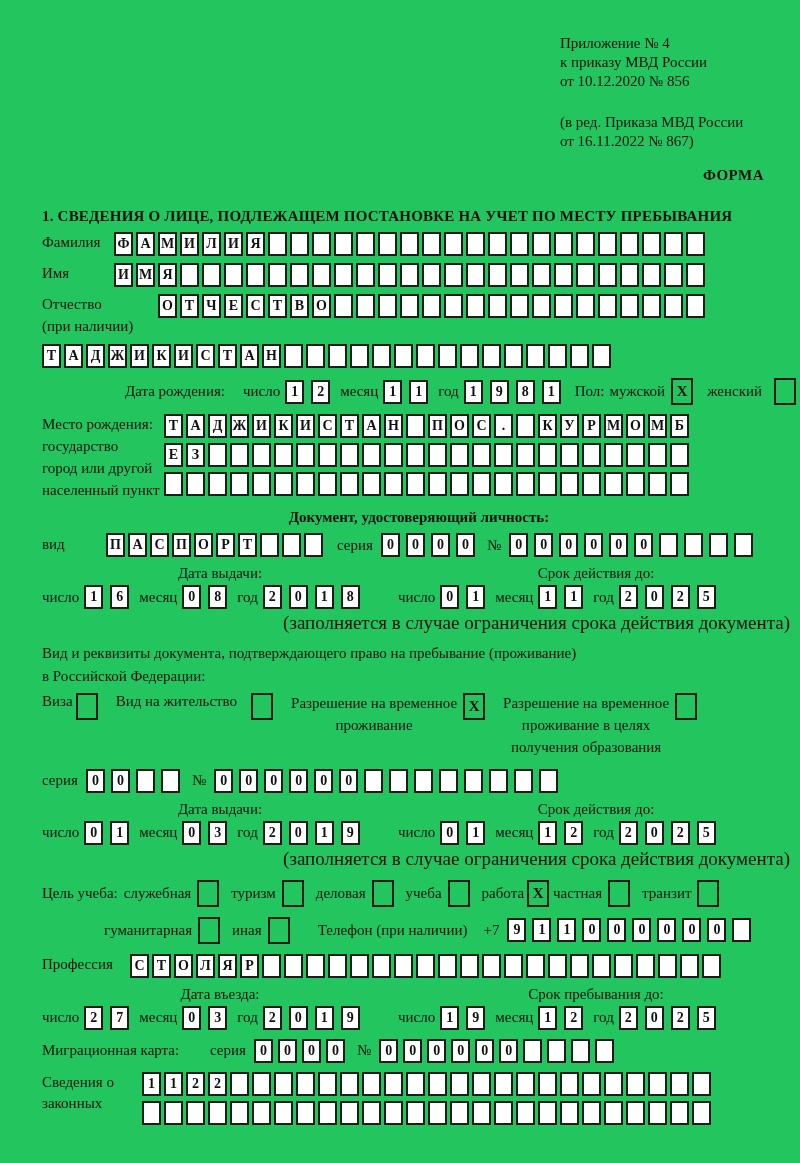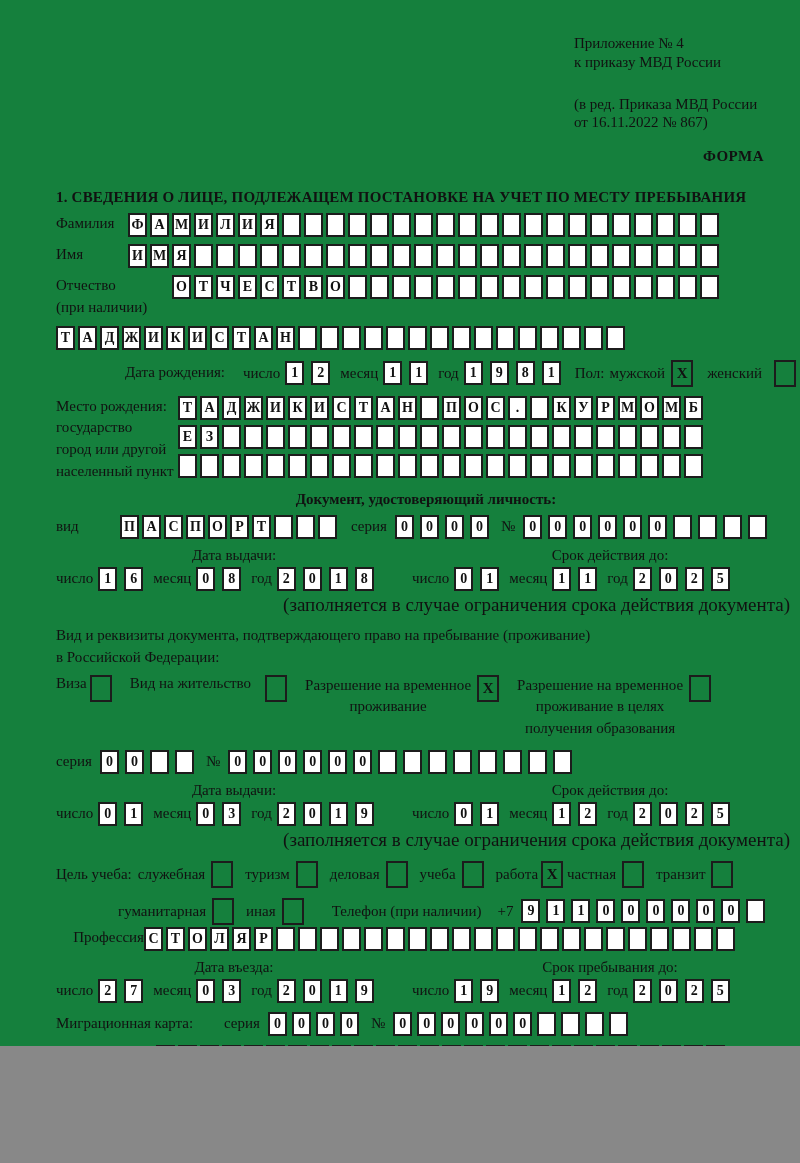--- a/index.html
+++ b/index.html
@@ -1,20 +1,20 @@
 <!DOCTYPE html>
 <html><head>
 <meta charset="utf-8">
 <style>
   * { margin:0; padding:0; box-sizing:border-box; }
   body { background:#888; }
   .page {
-    width:800px; height:1046px; margin:0 auto; background:#15803d; color:#111;
+    width:800px; height:1163px; margin:0 auto; background:#22c55e; color:#111;
     font-family:"Liberation Serif","DejaVu Serif",serif; font-size:15px;
-    padding:34px 4px 0 56px; overflow:hidden; position:relative;
+    padding:34px 4px 0 42px; overflow:hidden; position:relative;
   }
   
   .appendix { margin-left:518px; line-height:1.25; }
   .appendix .rev { margin-top:23px; }
   .forma { text-align:right; padding-right:32px; font-weight:bold; margin-top:16px; letter-spacing:.5px; }
   
   .title { text-align:center; font-weight:bold; font-size:16px; margin-top:16px; line-height:1.4; padding-right:10px;}
   .blank-line { display:inline-block; width:62px; border-bottom:2.5px solid #222; height:14px; margin-left:8px; }
   .section-heading { font-weight:bold; margin-top:24px; letter-spacing:.2px; }
   
@@ -60,20 +60,21 @@
   .phone-prefix { margin:0 8px 0 16px; font-size:15px; }
 </style>
 </head>
 <body>
 
 <div class="page">
 
   <div class="appendix">
     <div>Приложение № 4</div>
     <div>к приказу МВД России</div>
+    <div>от 10.12.2020 № 856</div>
     <div class="rev">(в ред. Приказа МВД России</div>
     <div>от 16.11.2022 № 867)</div>
   </div>
   <div class="forma">ФОРМА</div>
 
 
   <div class="section-heading">1. СВЕДЕНИЯ О ЛИЦЕ, ПОДЛЕЖАЩЕМ ПОСТАНОВКЕ НА УЧЕТ ПО МЕСТУ ПРЕБЫВАНИЯ</div>
 
   <div class="row">
     <div class="lbl w70">Фамилия</div>
@@ -547,21 +548,21 @@
         <span class="cell">0</span>
         <span class="cell">0</span>
         <span class="cell">0</span>
         <span class="cell">0</span>
         <span class="cell">0</span>
         <span class="cell">0</span>
         <span class="cell"></span>
       </div>
   </div>
 
-  <div class="row" style="margin-top:2px;text-align:right;">
+  <div class="row" style="margin-top:10px;">
     <div class="lbl" style="width:88px;">Профессия</div>
     <div class="cells">
         <span class="cell">С</span>
         <span class="cell">Т</span>
         <span class="cell">О</span>
         <span class="cell">Л</span>
         <span class="cell">Я</span>
         <span class="cell">Р</span>
         <span class="cell"></span>
         <span class="cell"></span>

